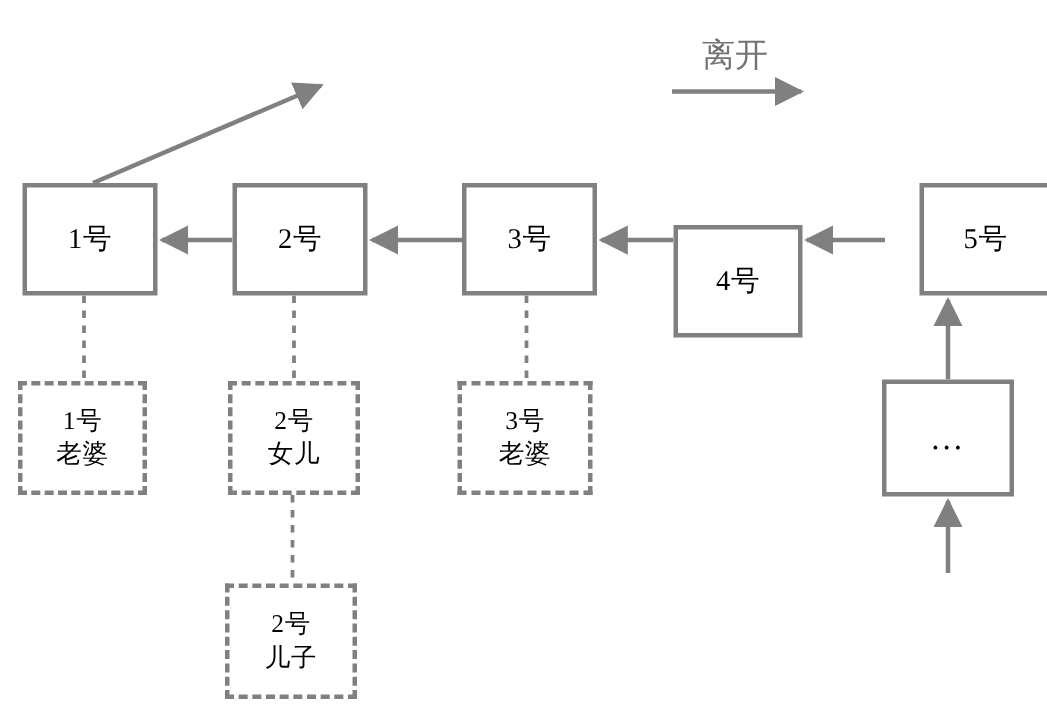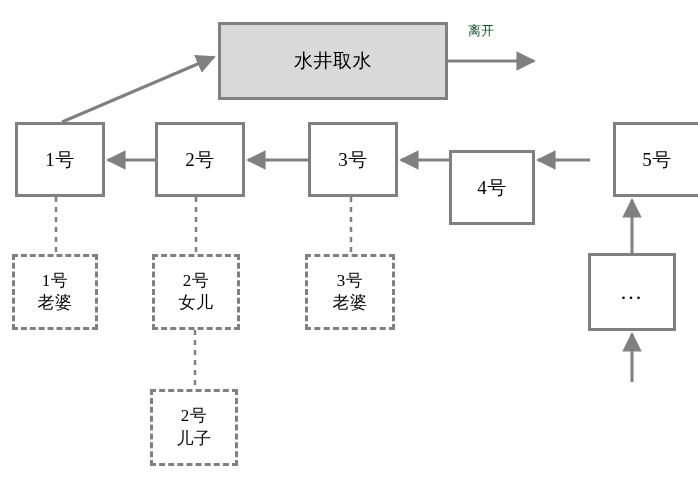--- a/index.html
+++ b/index.html
@@ -62,22 +62,22 @@
   .node-label .ln {
     display: block;
   }
   .dots {
     font-size: 22px;
     letter-spacing: 2px;
     line-height: 0.6;
   }
   .edge-label {
     position: absolute;
-    font-size: 13px;
-    color: #14532d;
+    font-size: 22px;
+    color: #737373;
     white-space: nowrap;
   }
 </style>
 </head>
 <body>
 
 <div id="canvas">
 
   <svg class="edges" viewBox="0 0 698 485" xmlns="http://www.w3.org/2000/svg">
     <defs>
@@ -98,23 +98,20 @@
     <line x1="632" y1="253" x2="632" y2="200" stroke="#808080" stroke-width="3" marker-end="url(#arrowGray)"></line>
 
     <line x1="632" y1="382" x2="632" y2="334" stroke="#808080" stroke-width="3" marker-end="url(#arrowGray)"></line>
 
     <line x1="56" y1="197" x2="56" y2="254" stroke="#808080" stroke-width="2.5" stroke-dasharray="5,5"></line>
     <line x1="196" y1="197" x2="196" y2="254" stroke="#808080" stroke-width="2.5" stroke-dasharray="5,5"></line>
     <line x1="351" y1="197" x2="351" y2="254" stroke="#808080" stroke-width="2.5" stroke-dasharray="5,5"></line>
     <line x1="195" y1="330" x2="195" y2="389" stroke="#808080" stroke-width="2.5" stroke-dasharray="5,5"></line>
   </svg>
 
-  <div class="node filled" style="left:218px; top:22px; width:230px; height:78px;">
-    <span class="node-label">水井取水</span>
-  </div>
 
   <div class="node solid" style="left:15px; top:122px; width:90px; height:75px;">
     <span class="node-label">1号</span>
   </div>
 
   <div class="node solid" style="left:155px; top:122px; width:90px; height:75px;">
     <span class="node-label">2号</span>
   </div>
 
   <div class="node solid" style="left:308px; top:122px; width:90px; height:75px;">

